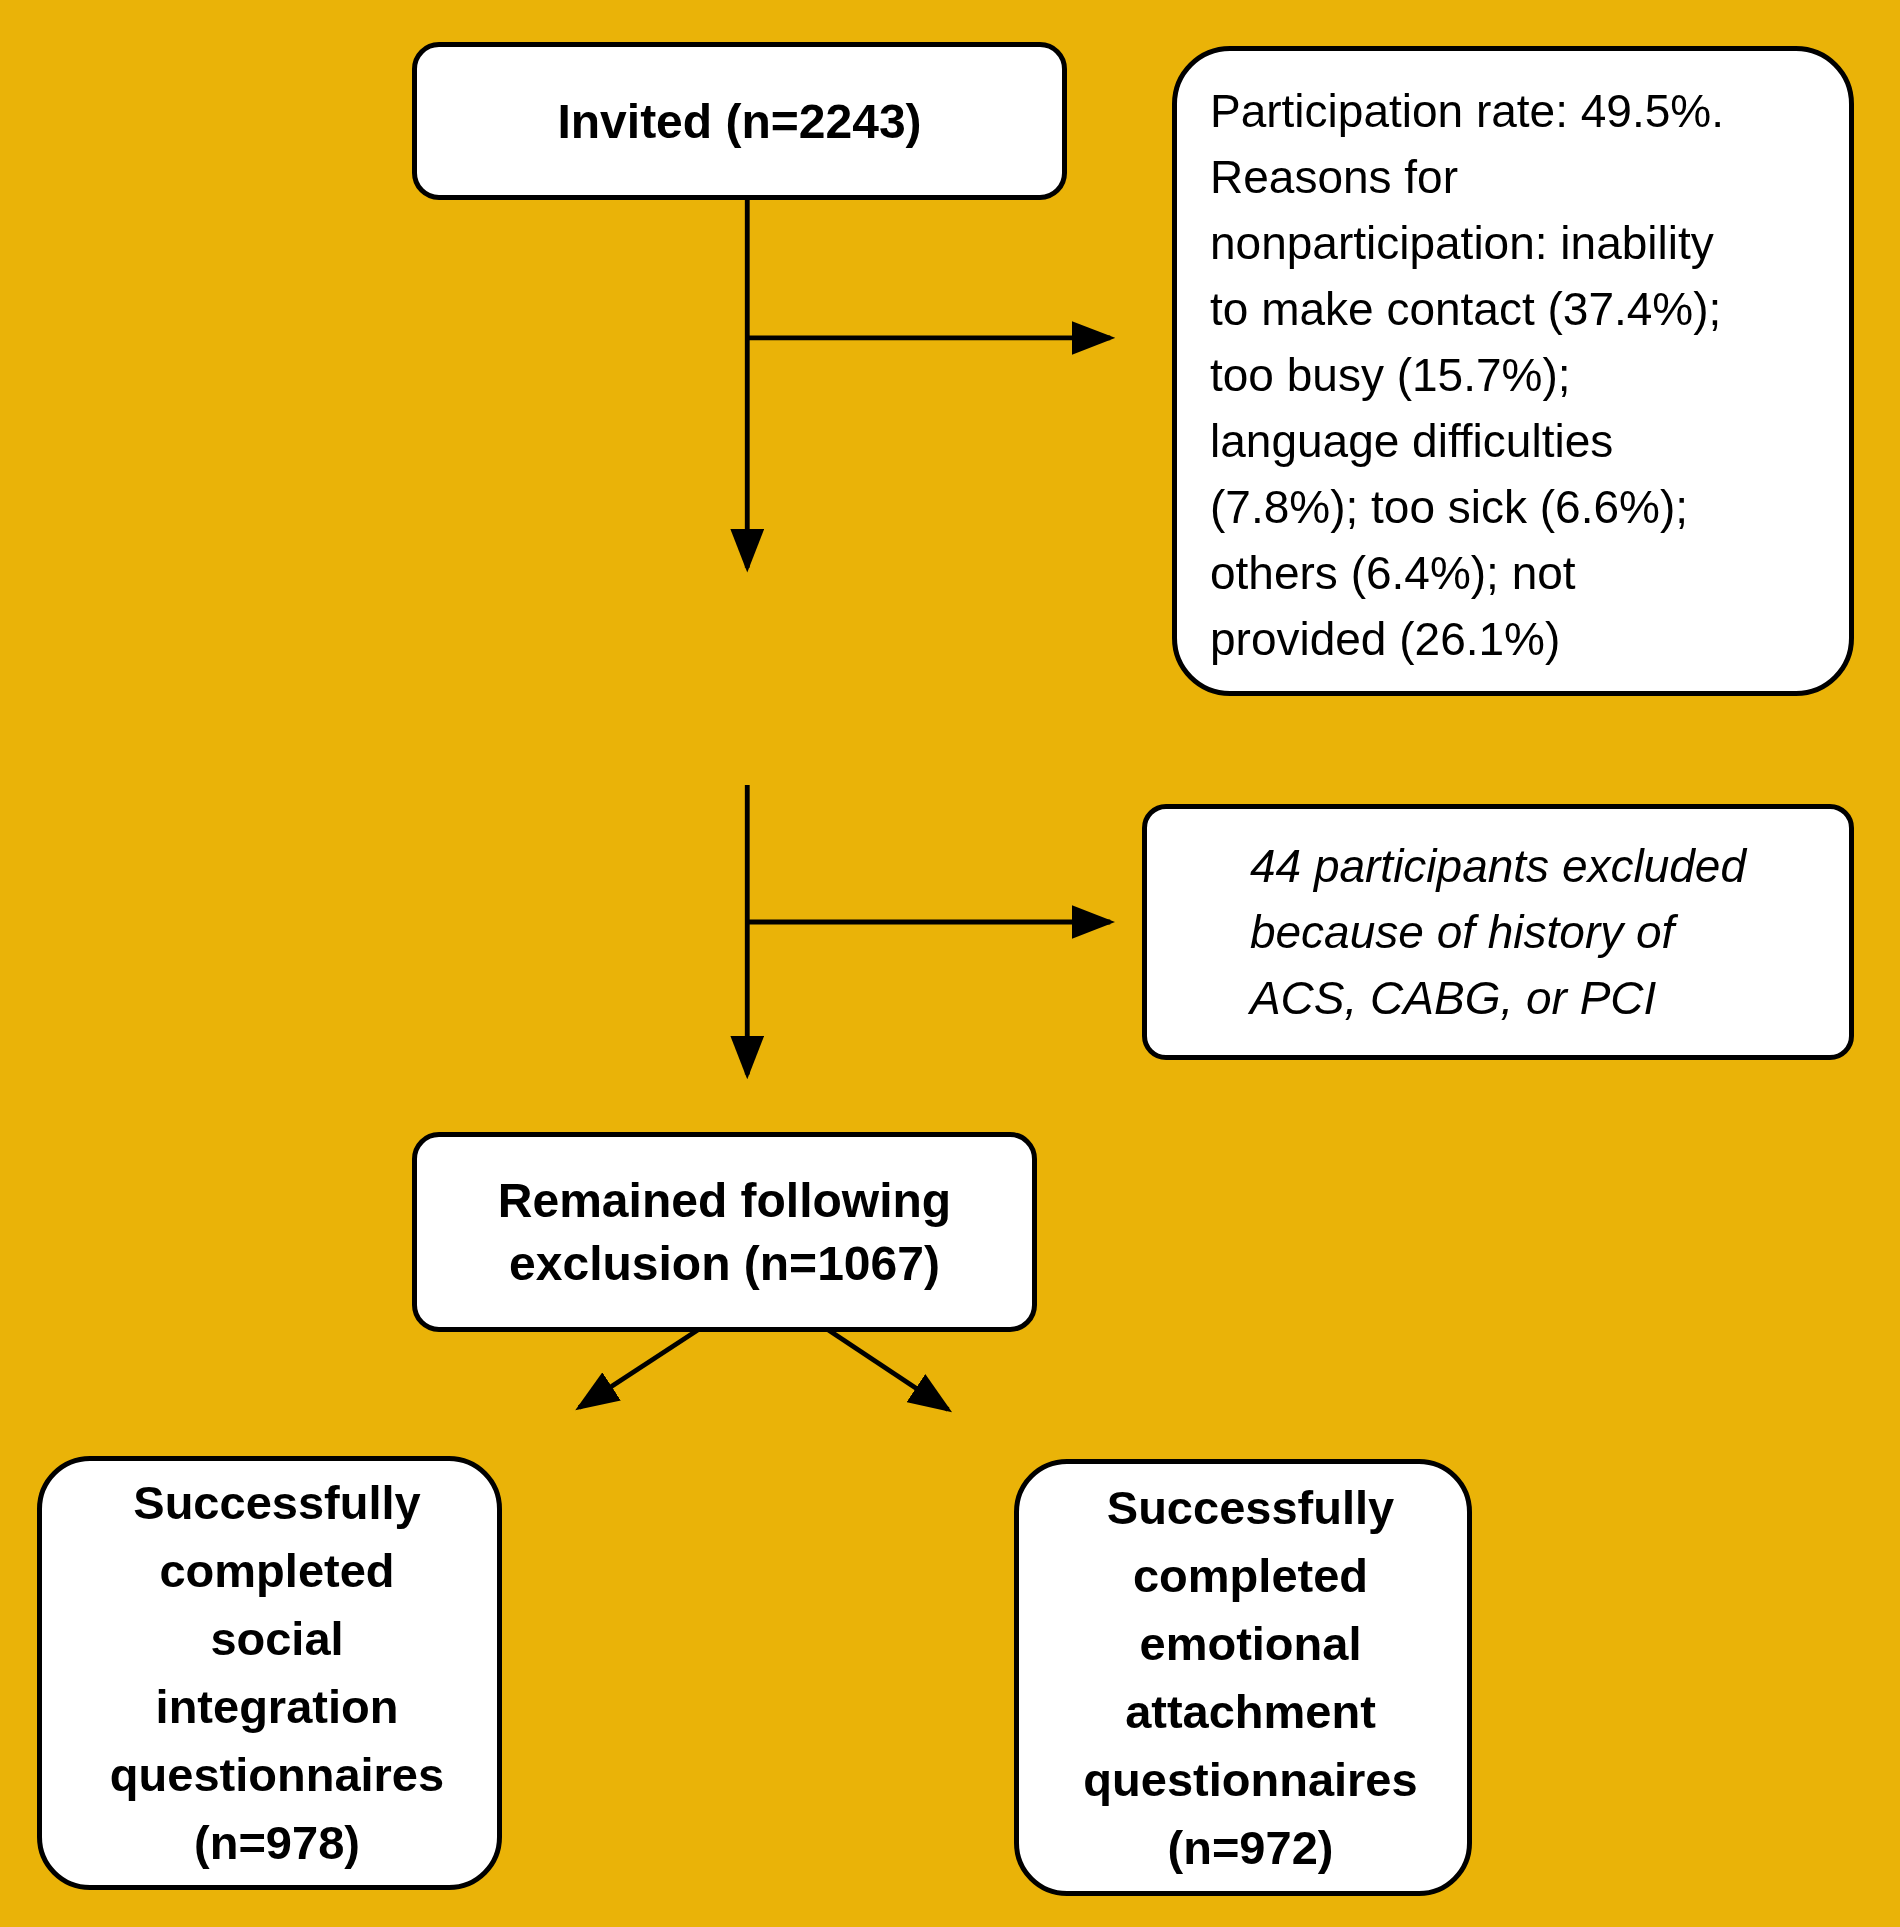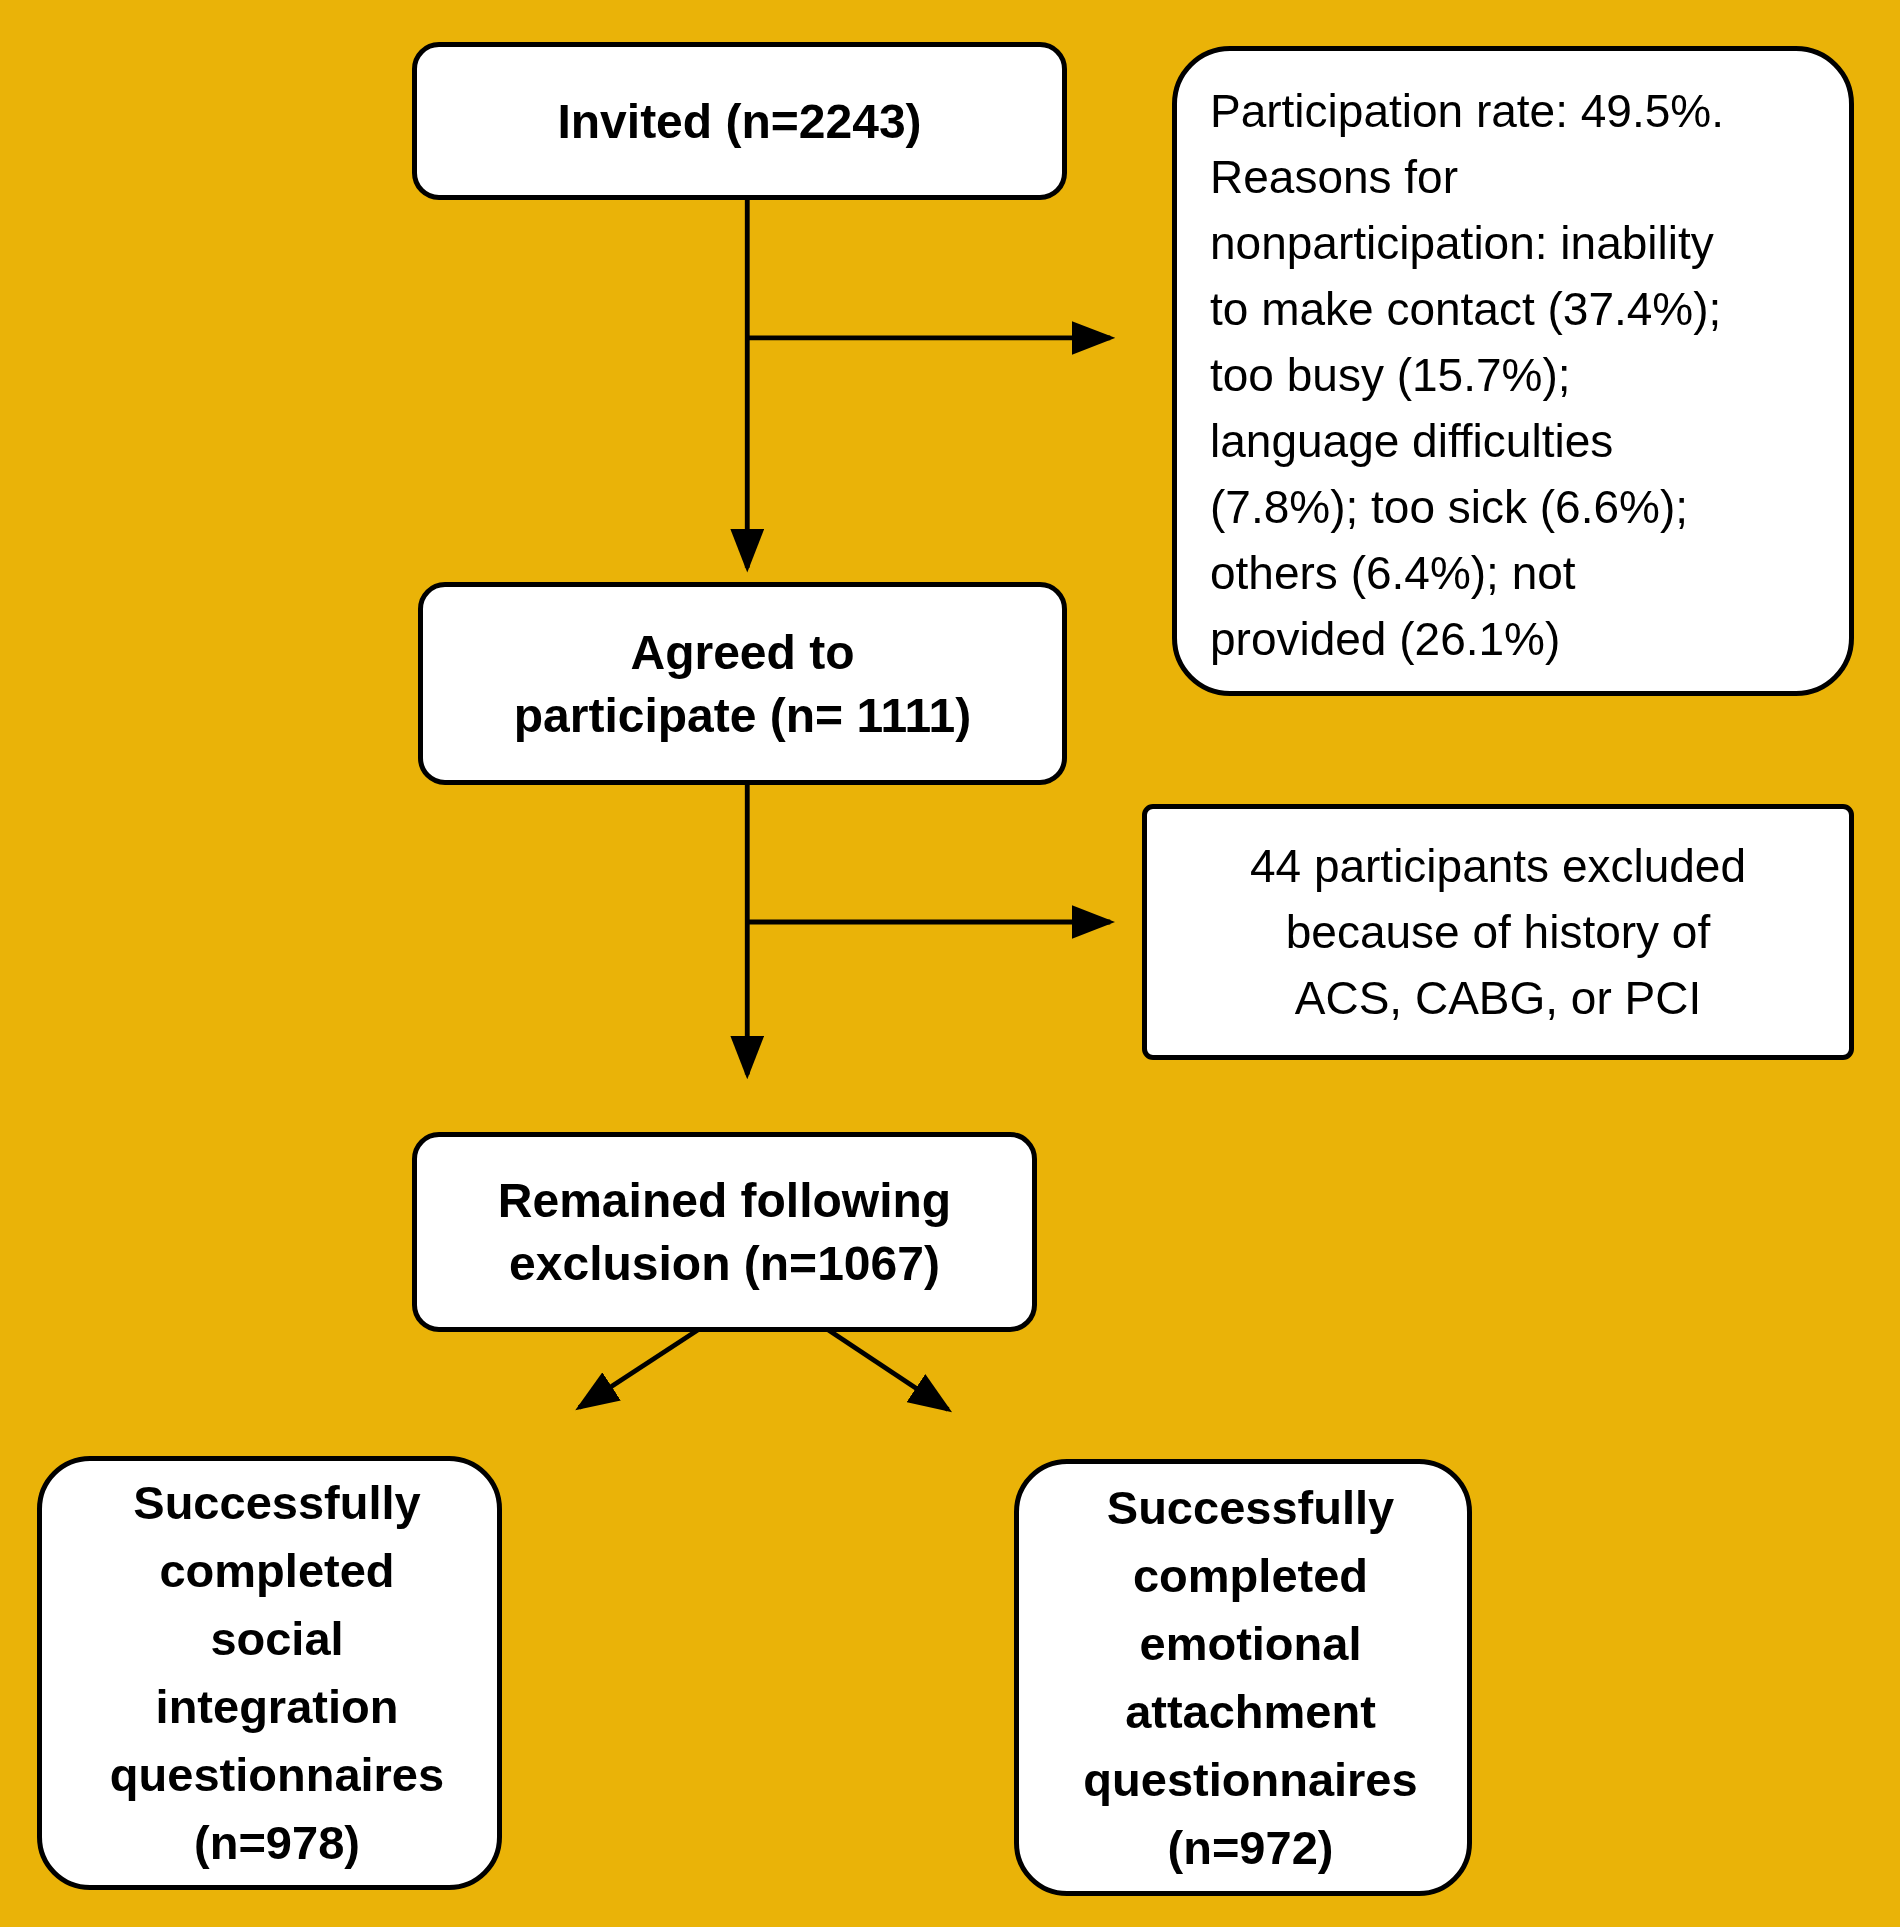--- a/index.html
+++ b/index.html
@@ -34,22 +34,22 @@
     font-size:46px;
     line-height:66px;
   }
   .note-left {
     align-items:flex-end;
     justify-content:flex-start;
     text-align:left;
     padding:27px 19.3px 19.3px 33px;
   }
   .note-center {
-    border-radius:11px;
-    text-align:center;
+    border-radius:24px;
+    font-style:italic;
   }
   .terminal {
     border-radius:53px;
     text-align:center;
     font-weight:bold;
     font-size:47px;
     line-height:68px;
     padding-left:15px;
   }
   #edges-svg {
@@ -89,24 +89,20 @@
 Reasons for
 nonparticipation: inability
 to make contact (37.4%);
 too busy (15.7%);
 language difficulties
 (7.8%); too sick (6.6%);
 others (6.4%); not
 provided (26.1%)</span>
   </div>
 
-  <div class="box flow" style="left:418px; top:582px; width:649px; height:203px;">
-    <span class="txt">Agreed to
-participate (n= 1111)</span>
-  </div>
 
   <div class="box note note-center" style="left:1142px; top:804px; width:712px; height:256px;">
     <span class="txt">44 participants excluded
 because of history of
 ACS, CABG, or PCI</span>
   </div>
 
   <div class="box flow" style="left:412px; top:1089px; width:625px; height:200px;margin-top:43px;">
     <span class="txt">Remained following
 exclusion (n=1067)</span>

